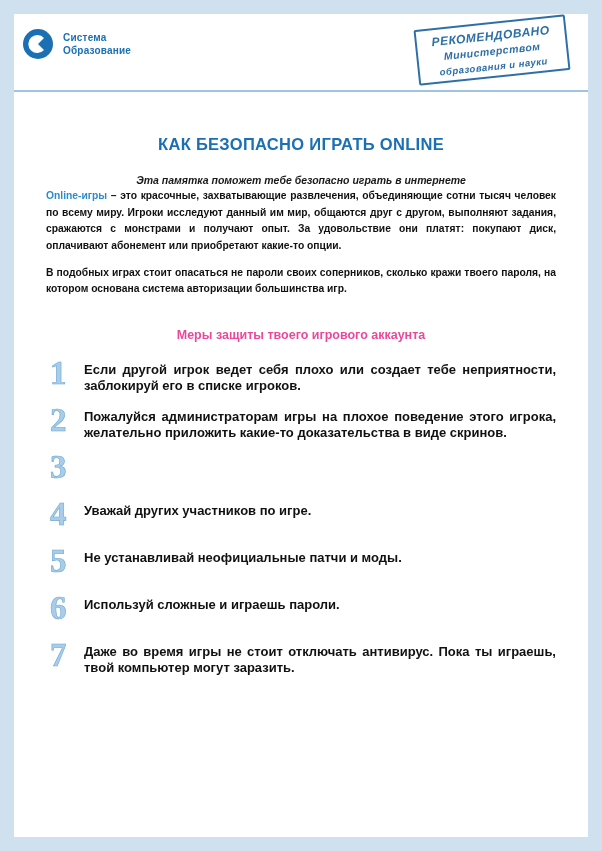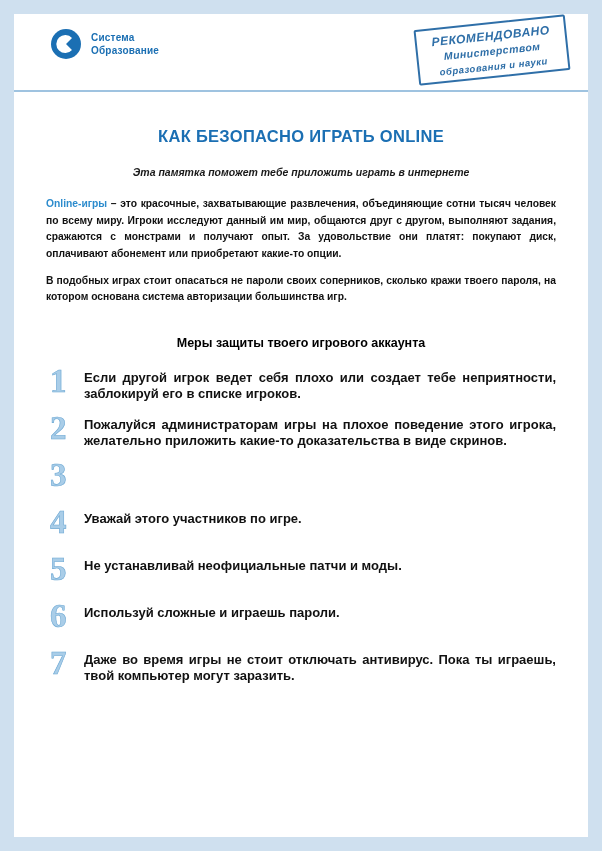--- a/index.html
+++ b/index.html
@@ -29,21 +29,21 @@
     background: #ffffff;
     box-sizing: border-box;
   }
   
   .header {
     position: relative;
     height: 76px;
   }
   .logo {
     position: absolute;
-    left: 36px;
+    left: 8px;
     top: 14px;
     display: flex;
     align-items: center;
     gap: 9px;
   }
   .logo-mark {
     width: 32px;
     height: 32px;
     flex: none;
   }
@@ -87,57 +87,57 @@
     height: 2px;
     background: #9fc3e0;
   }
 
   
   .content {
     position: absolute;
     left: 0;
     top: 78px;
     width: 574px;
-    padding: 8px 32px;
+    padding: 16px 32px;
     box-sizing: border-box;
   }
   h1.title {
     margin: 27px 0 0 0;
     text-align: center;
     font-size: 16.5px;
     font-weight: bold;
     color: #1b6fb3;
     letter-spacing: 0.3px;
   }
   .subtitle {
     margin-top: 20px;
     text-align: center;
     font-size: 10.5px;
     font-weight: bold;
     font-style: italic;
     color: #1a1a1a;
   }
   .para {
-    margin-top: 18px;
+    margin-top: 2px;
     font-size: 10.3px;
     line-height: 16.6px;
     color: #111;
     text-align: justify;
     font-weight: bold;
   }
   .para.tight { margin-top: 0; }
   .accent {
     color: #2d8ccd;
   }
   h2.section {
     margin: 30px 0 0 0;
     text-align: center;
     font-size: 12.5px;
     font-weight: bold;
-    color: #000000;
+    color: #ec4899;
   }
   ul.steps {
     list-style: none;
     margin: 14px 0 0 0;
     padding: 0;
   }
   ul.steps li {
     display: flex;
     align-items: flex-start;
     margin-top: 9px;
@@ -190,21 +190,21 @@
         <div class="s1">РЕКОМЕНДОВАНО</div>
         <div class="s2">Министерством</div>
         <div class="s3">образования и науки</div>
       </div>
 
       <div class="rule"></div>
     </div>
 
     <div class="content">
       <h1 class="title">КАК БЕЗОПАСНО ИГРАТЬ ONLINE</h1>
-      <div class="subtitle">Эта памятка поможет тебе приложить играть в интернете</div>
+      <div class="subtitle">Эта памятка поможет тебе безопасно играть в интернете</div>
 
       <p class="para"><span class="accent">Online-игры</span><span> – это красочные, захватывающие развлечения, объединяющие сотни тысяч человек по всему миру. Игроки исследуют данный им мир, общаются друг с другом, выполняют задания, сражаются с монстрами и получают опыт. За удовольствие они платят: покупают диск, оплачивают абонемент или приобретают какие-то опции.</span></p>
 
       <p class="para tight">В подобных играх стоит опасаться не пароли своих соперников, сколько кражи твоего пароля, на котором основана система авторизации большинства игр.</p>
 
       <h2 class="section">Меры защиты твоего игрового аккаунта</h2>
 
       <ul class="steps">
         <li>
           <span class="num">1</span>
@@ -212,21 +212,21 @@
         </li>
         <li>
           <span class="num">2</span>
           <span class="step-text">Пожалуйся администраторам игры на плохое поведение этого игрока, желательно приложить какие-то доказательства в виде скринов.</span>
         </li>
         <li>
           <span class="num">3</span>
         </li>
         <li>
           <span class="num">4</span>
-          <span class="step-text">Уважай этого участников по игре.</span>
+          <span class="step-text">Уважай других участников по игре.</span>
         </li>
         <li>
           <span class="num">5</span>
           <span class="step-text">Не устанавливай неофициальные патчи и моды.</span>
         </li>
         <li>
           <span class="num">6</span>
           <span class="step-text">Используй сложные и играешь пароли.</span>
         </li>
         <li>

